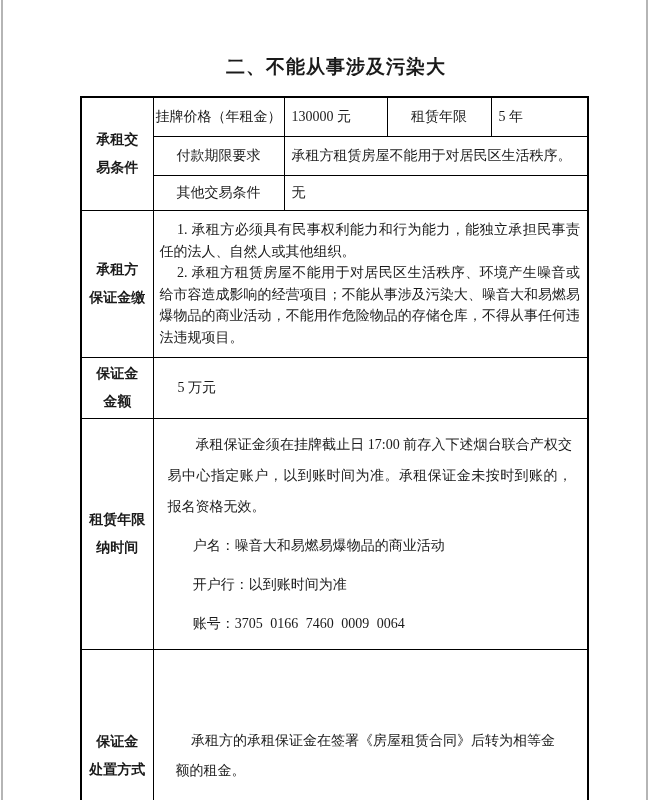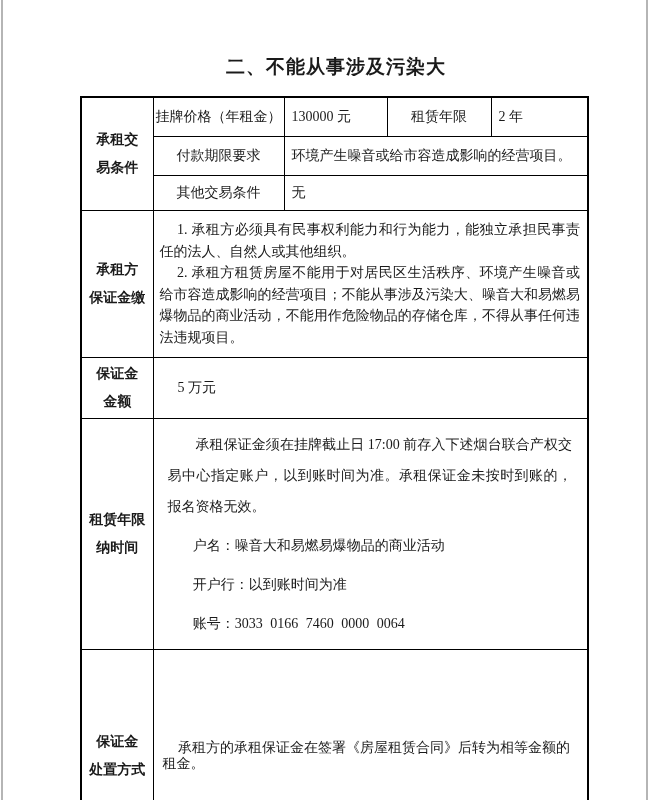--- a/index.html
+++ b/index.html
@@ -59,21 +59,21 @@
     text-indent: 1.25em;
   }
 
   td.payment-cell { vertical-align: middle; padding: 2px 7px 2px 6px; }
   td.payment-cell p { margin: 8px; line-height: 31px; }
   td.payment-cell p.jpara { text-align: justify; text-indent: 2em; }
   td.payment-cell p.acct { padding-left: 1.8em; }
   td.payment-cell p.acct-num { word-spacing: 4px; }
 
   td.disposal-cell { padding: 2px 7px 2px 6px; }
-  td.disposal-cell p { margin: 3px; line-height: 16px; text-indent: 1.1em; }
+  td.disposal-cell p { margin: 16px; line-height: 30px; text-indent: 1.1em; }
 </style>
 </head>
 <body>
 
 <div class="page-edge left"></div>
 <div class="page-edge right"></div>
 
 <div class="doc-title">二、不能从事涉及污染大</div>
 
 <table class="main-table">
@@ -84,25 +84,25 @@
     <col style="width:104px">
     <col style="width:97px">
   </colgroup>
   <tbody>
     <tr style="height:39px">
       <td rowspan="3" class="hdr">承租交
 易条件</td>
       <td class="lbl">挂牌价格（年租金）</td>
       <td class="val">130000 元</td>
       <td class="lbl">租赁年限</td>
-      <td class="val">2 年</td>
+      <td class="val">5 年</td>
     </tr>
     <tr style="height:39px">
       <td class="lbl">付款期限要求</td>
-      <td class="val" colspan="3">环境产生噪音或给市容造成影响的经营项目。</td>
+      <td class="val" colspan="3">承租方租赁房屋不能用于对居民区生活秩序。</td>
     </tr>
     <tr style="height:35px">
       <td class="lbl">其他交易条件</td>
       <td class="val" colspan="3">无</td>
     </tr>
     <tr style="height:147px">
       <td class="hdr">承租方
 保证金缴</td>
       <td class="para-cell" colspan="4">
         <p>1. 承租方必须具有民事权利能力和行为能力，能独立承担民事责任的法人、自然人或其他组织。</p>
@@ -114,21 +114,21 @@
 金额</td>
       <td class="val val-deposit" colspan="4">5 万元</td>
     </tr>
     <tr style="height:160px">
       <td class="hdr">租赁年限
 纳时间</td>
       <td class="payment-cell" colspan="4">
         <p class="jpara">承租保证金须在挂牌截止日 17:00 前存入下述烟台联合产权交易中心指定账户，以到账时间为准。承租保证金未按时到账的，报名资格无效。</p>
         <p class="acct">户名：噪音大和易燃易爆物品的商业活动</p>
         <p class="acct">开户行：以到账时间为准</p>
-        <p class="acct acct-num">账号：3033 0166 7460 0000 0064</p>
+        <p class="acct acct-num">账号：3705 0166 7460 0009 0064</p>
       </td>
     </tr>
     <tr style="height:215px">
       <td class="hdr">保证金
 处置方式</td>
       <td class="disposal-cell" colspan="4">
         <p>承租方的承租保证金在签署《房屋租赁合同》后转为相等金额的租金。</p>
       </td>
     </tr>
   </tbody>

